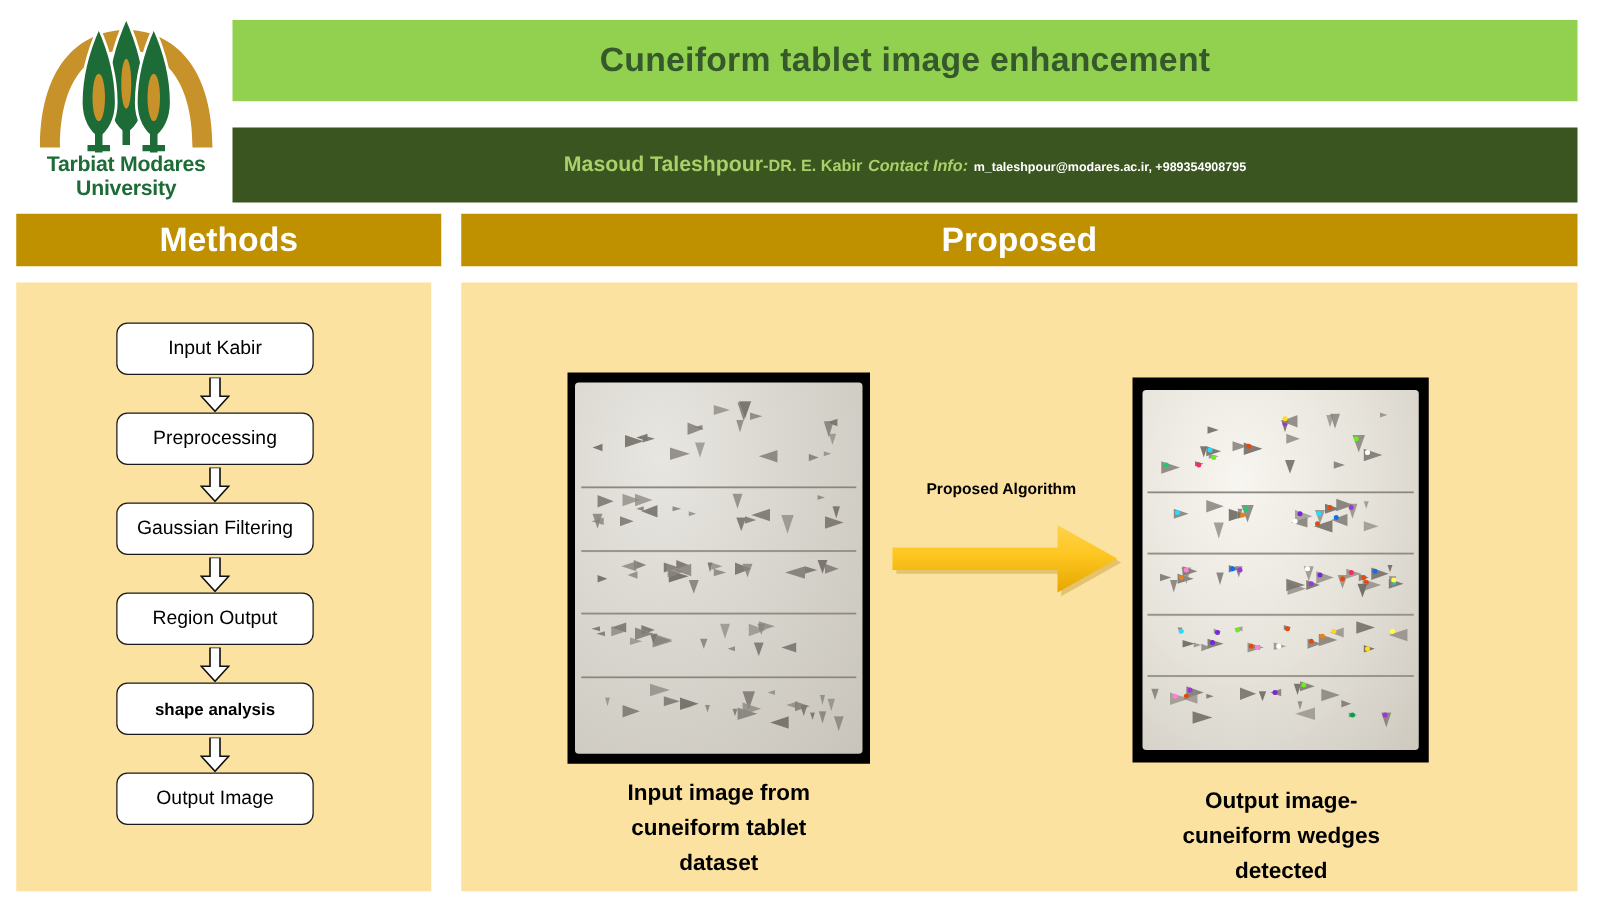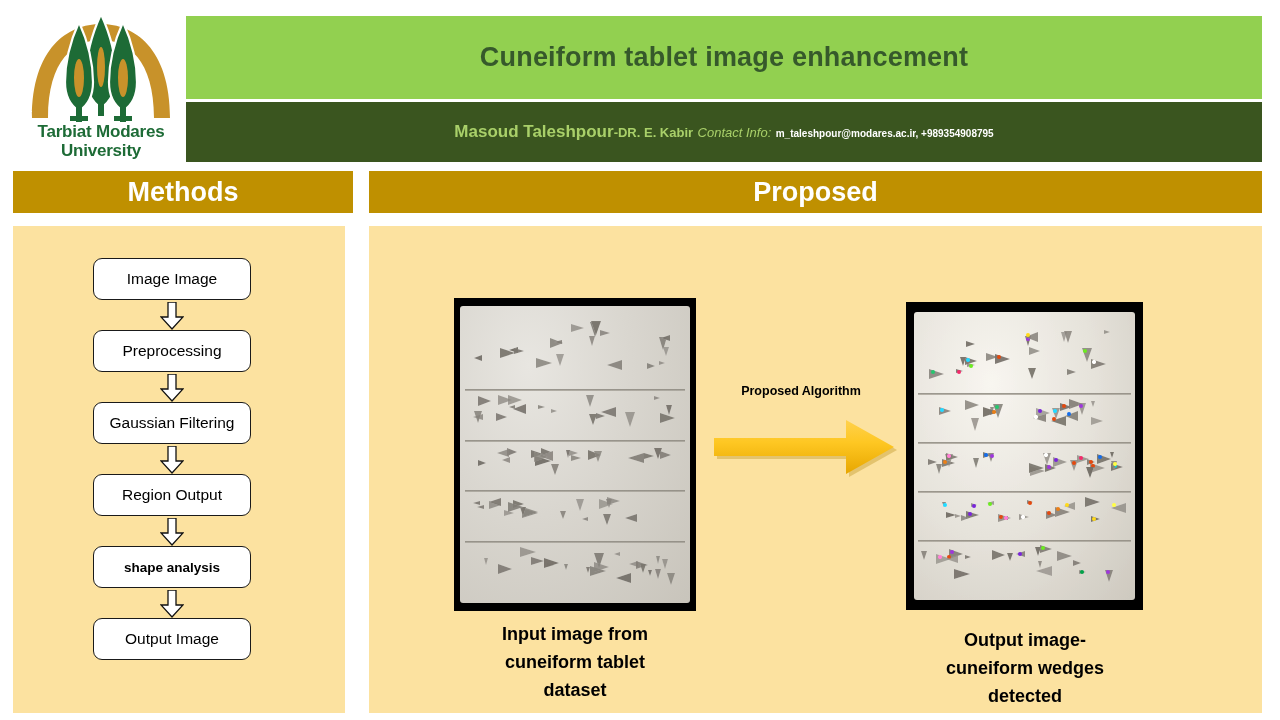--- a/index.html
+++ b/index.html
@@ -43,21 +43,21 @@
     letter-spacing: -0.2px;
   }
   #logo-wordmark .line2 { display: block; }
 
   
   #title-bar {
     position: absolute;
     left: 186px;
     top: 16px;
     width: 1076px;
-    height: 83px;
+    height: 65px;
     background: #92d050;
     display: flex;
     align-items: center;
     justify-content: center;
   }
   #title-text {
     color: #36592b;
     font-size: 27px;
     font-weight: bold;
     text-align: center;
@@ -86,21 +86,21 @@
     font-weight: bold;
   }
   .author-advisor {
     color: #a9d069;
     font-size: 13px;
     font-weight: bold;
   }
   .contact-label {
     color: #a9d069;
     font-size: 13px;
-    font-weight: normal;
+    font-weight: bold;
     font-style: italic;
   }
   .contact-value {
     color: #ffffff;
     font-size: 10px;
     font-weight: bold;
   }
 
   
   .section-header {
@@ -290,21 +290,21 @@
   <span>Methods</span>
 </div>
 <div class="section-header" id="outcomes-header">
   <span>Proposed</span>
 </div>
 
 <div class="panel" id="methods-panel"></div>
 
 <div id="flowchart">
   <div class="flow-box" style="top:0px">
-      <span>Image Image</span>
+      <span>Input Kabir</span>
     </div>
   <div class="flow-box" style="top:144px">
       <span>Gaussian Filtering</span>
     </div>
   <div class="flow-box" style="top:72px">
       <span>Preprocessing</span>
     </div>
   <div class="flow-box" style="top:216px">
       <span>Region Output</span>
     </div>

